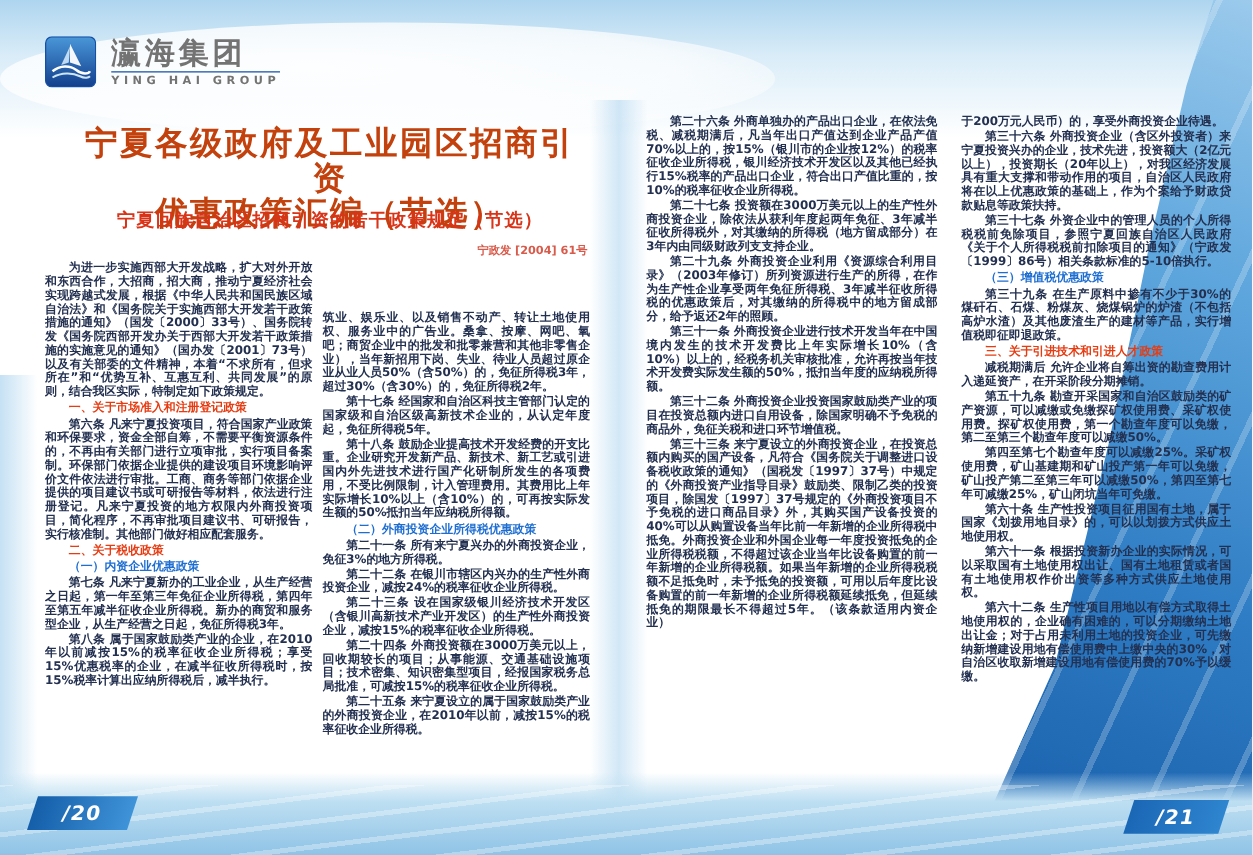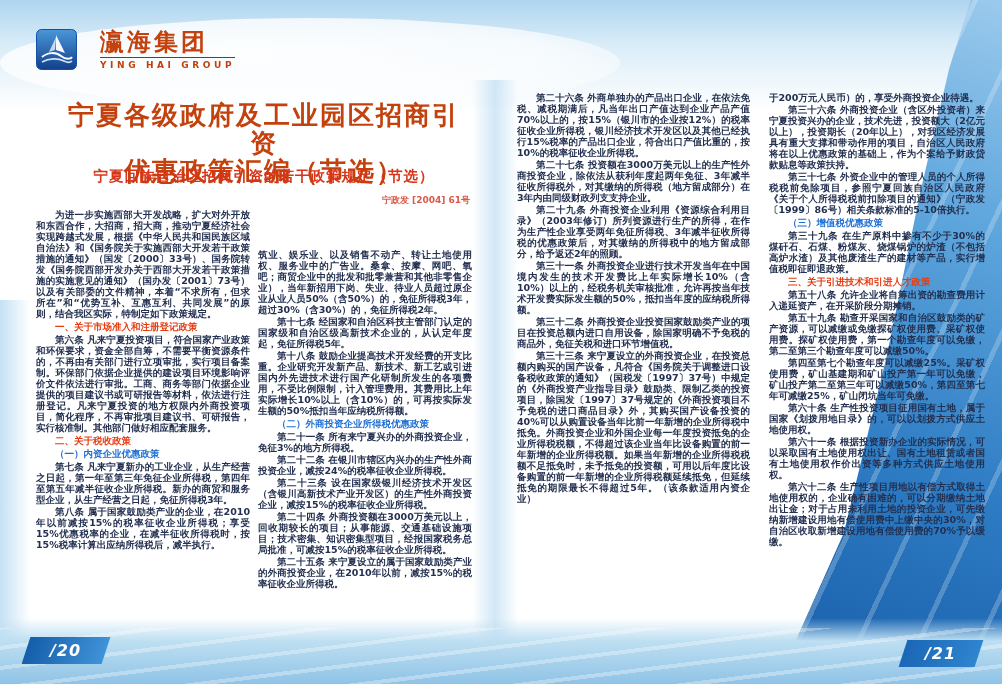--- a/index.html
+++ b/index.html
@@ -42,21 +42,21 @@
     top:80px;left:472px;width:46px;height:604px;
     background:linear-gradient(90deg,rgba(173,212,240,0) 0%,rgba(165,208,238,.5) 50%,rgba(173,212,240,0) 100%);
   }
   .left-margin-wave{
     top:300px;left:0;width:30px;height:384px;
     background:linear-gradient(90deg,rgba(150,200,235,.55),rgba(150,200,235,0));
   }
   
   .logo{position:absolute;top:29px;left:36px;z-index:3;display:flex;align-items:flex-start;}
   .logo-mark{width:41px;height:41px;display:block;}
-  .logo-text{margin-left:23px;color:#c2410c;}
+  .logo-text{margin-left:12px;color:#737373;}
   .logo-cn{font-size:24px;font-weight:bold;letter-spacing:3px;line-height:26px;}
   .logo-en{font-size:9px;font-weight:bold;letter-spacing:3.6px;border-top:1.5px solid #1550a6;padding-top:2px;margin-top:2px;}
   
   .main-title{
     position:absolute;top:101px;left:58px;width:412px;z-index:3;
     text-align:center;color:#c2410c;font-weight:bold;font-size:26px;line-height:28px;letter-spacing:2px;
   }
   .sub-title{
     position:absolute;top:167px;left:58px;width:412px;z-index:3;
     text-align:center;color:#d93318;font-weight:bold;font-size:14.5px;letter-spacing:1px;
@@ -161,21 +161,21 @@
     <p class="blk body">第三十二条 外商投资企业投资国家鼓励类产业的项目在投资总额内进口自用设备，除国家明确不予免税的商品外，免征关税和进口环节增值税。</p>
     <p class="blk body">第三十三条 来宁夏设立的外商投资企业，在投资总额内购买的国产设备，凡符合《国务院关于调整进口设备税收政策的通知》（国税发〔1997〕37号）中规定的《外商投资产业指导目录》鼓励类、限制乙类的投资项目，除国发〔1997〕37号规定的《外商投资项目不予免税的进口商品目录》外，其购买国产设备投资的40%可以从购置设备当年比前一年新增的企业所得税中抵免。外商投资企业和外国企业每一年度投资抵免的企业所得税税额，不得超过该企业当年比设备购置的前一年新增的企业所得税额。如果当年新增的企业所得税税额不足抵免时，未予抵免的投资额，可用以后年度比设备购置的前一年新增的企业所得税额延续抵免，但延续抵免的期限最长不得超过5年。（该条款适用内资企业）</p>
   </div>
 <div class="col col-r2">
     <p class="blk cont">于200万元人民币）的，享受外商投资企业待遇。</p>
     <p class="blk body">第三十六条 外商投资企业（含区外投资者）来宁夏投资兴办的企业，技术先进，投资额大（2亿元以上），投资期长（20年以上），对我区经济发展具有重大支撑和带动作用的项目，自治区人民政府将在以上优惠政策的基础上，作为个案给予财政贷款贴息等政策扶持。</p>
     <p class="blk body">第三十七条 外资企业中的管理人员的个人所得税税前免除项目，参照宁夏回族自治区人民政府《关于个人所得税税前扣除项目的通知》（宁政发〔1999〕86号）相关条款标准的5-10倍执行。</p>
     <p class="blk h-blue">（三）增值税优惠政策</p>
     <p class="blk body">第三十九条 在生产原料中掺有不少于30%的煤矸石、石煤、粉煤灰、烧煤锅炉的炉渣（不包括高炉水渣）及其他废渣生产的建材等产品，实行增值税即征即退政策。</p>
     <p class="blk h-red">三、关于引进技术和引进人才政策</p>
-    <p class="blk body">第五十八条 允许企业将自筹出资的勘查费用计入递延资产，在开采阶段分期摊销。</p>
+    <p class="blk body">减税期满后 允许企业将自筹出资的勘查费用计入递延资产，在开采阶段分期摊销。</p>
     <p class="blk body">第五十九条 勘查开采国家和自治区鼓励类的矿产资源，可以减缴或免缴探矿权使用费、采矿权使用费。探矿权使用费，第一个勘查年度可以免缴，第二至第三个勘查年度可以减缴50%。</p>
     <p class="blk body">第四至第七个勘查年度可以减缴25%。采矿权使用费，矿山基建期和矿山投产第一年可以免缴，矿山投产第二至第三年可以减缴50%，第四至第七年可减缴25%，矿山闭坑当年可免缴。</p>
     <p class="blk body">第六十条 生产性投资项目征用国有土地，属于国家《划拨用地目录》的，可以以划拨方式供应土地使用权。</p>
     <p class="blk body">第六十一条 根据投资新办企业的实际情况，可以采取国有土地使用权出让、国有土地租赁或者国有土地使用权作价出资等多种方式供应土地使用权。</p>
     <p class="blk body">第六十二条 生产性项目用地以有偿方式取得土地使用权的，企业确有困难的，可以分期缴纳土地出让金；对于占用未利用土地的投资企业，可先缴纳新增建设用地有偿使用费中上缴中央的30%，对自治区收取新增建设用地有偿使用费的70%予以缓缴。</p>
   </div>
 
 <div class="ribbon ribbon-left">
   <span>/20</span>
 </div>

